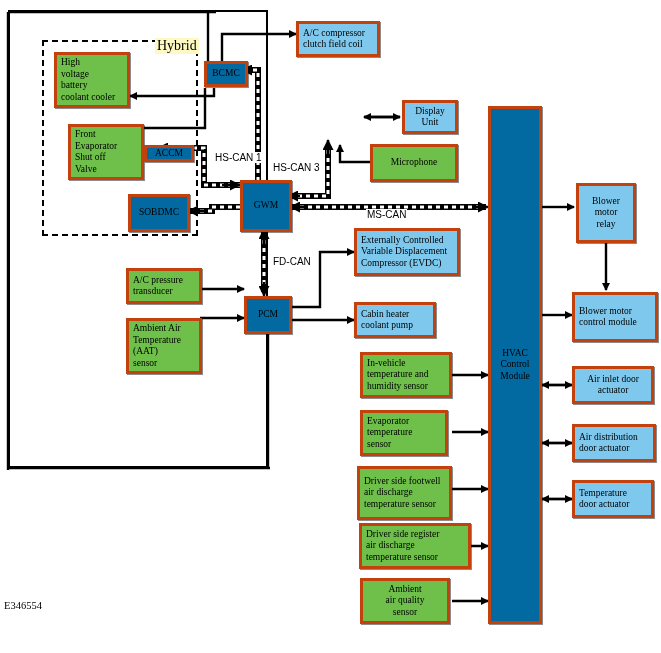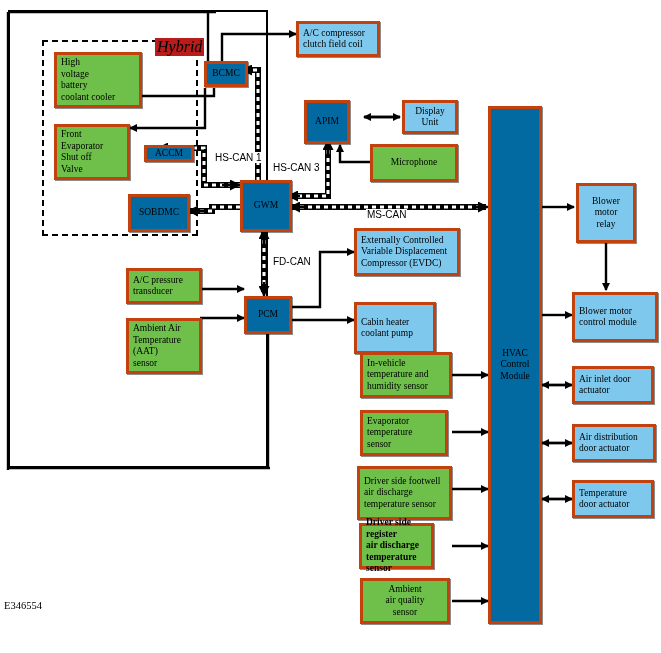--- a/index.html
+++ b/index.html
@@ -50,26 +50,25 @@
   }
   .frame-dashed {
     position: absolute;
     box-sizing: border-box;
     border: 2px dashed #000000;
     background: transparent;
     z-index: 1;
   }
   .frame-label {
     position: absolute;
-    font-size: 16px;
+    font-size: 14px;
     color: #000000;
-    background: #b91c1c;
+    background: #fef9c3;
     padding: 0 2px;
     z-index: 2;
-    font-style: italic;
   }
 
   
   .bus-label {
     position: absolute;
     font-family: "Liberation Sans", "DejaVu Sans", sans-serif;
     font-size: 10px;
     color: #000000;
     background: #ffffff;
     padding: 0 1px;
@@ -212,39 +211,38 @@
 
     <path class="solid" d="M542,499 L572,499" marker-end="url(#ah)"></path>
     <path class="solid" d="M572,499 L542,499" marker-end="url(#ah)"></path>
   </svg>
 
   <div class="bus-label" style="left:214px; top:152px;">HS-CAN 1</div>
   <div class="bus-label" style="left:272px; top:162px;">HS-CAN 3</div>
   <div class="bus-label" style="left:366px; top:209px;">MS-CAN</div>
   <div class="bus-label" style="left:272px; top:256px;">FD-CAN</div>
 
-  <div class="node green left" style="left:54px; top:52px; width:88px; height:56px;">High
+  <div class="node green left" style="left:54px; top:52px; width:76px; height:56px;">High
 voltage
 battery
 coolant cooler</div>
 
-  <div class="node green left" style="left:54px; top:124px; width:76px; height:56px;">Front
+  <div class="node green left" style="left:68px; top:124px; width:76px; height:56px;">Front
 Evaporator
 Shut off
 Valve</div>
 
   <div class="node yellow center" style="left:144px; top:145px; width:50px; height:17px;">ACCM</div>
 
   <div class="node yellow center" style="left:128px; top:194px; width:62px; height:38px;">SOBDMC</div>
 
   <div class="node yellow center" style="left:204px; top:61px; width:44px; height:26px;">BCMC</div>
 
   <div class="node yellow center" style="left:240px; top:180px; width:52px; height:52px;">GWM</div>
 
-  <div class="node yellow center" style="left:304px; top:100px; width:46px; height:44px;">APIM</div>
 
   <div class="node yellow center" style="left:244px; top:296px; width:48px; height:38px;">PCM</div>
 
   <div class="node blue left" style="left:296px; top:21px; width:84px; height:36px;">A/C compressor
 clutch field coil</div>
 
   <div class="node green center" style="left:370px; top:144px; width:88px; height:38px;">Microphone</div>
 
   <div class="node blue center" style="left:402px; top:100px; width:56px; height:34px;">Display
 Unit</div>
@@ -254,55 +252,55 @@
 
   <div class="node green left" style="left:126px; top:318px; width:76px; height:56px;">Ambient Air
 Temperature
 (AAT)
 sensor</div>
 
   <div class="node blue left" style="left:354px; top:228px; width:106px; height:48px;">Externally Controlled
 Variable Displacement
 Compressor (EVDC)</div>
 
-  <div class="node blue left" style="left:354px; top:302px; width:82px; height:52px;">Cabin heater
+  <div class="node blue left" style="left:354px; top:302px; width:82px; height:36px;">Cabin heater
 coolant pump</div>
 
   <div class="node green left" style="left:360px; top:352px; width:92px; height:46px;">In-vehicle
 temperature and
 humidity sensor</div>
 
   <div class="node green left" style="left:360px; top:410px; width:88px; height:46px;">Evaporator
 temperature
 sensor</div>
 
   <div class="node green left" style="left:357px; top:466px; width:95px; height:54px;">Driver side footwell
 air discharge
 temperature sensor</div>
 
-  <div class="node green left" style="left:359px; top:523px; width:75px; height:46px;font-weight:bold;">Driver side register
+  <div class="node green left" style="left:359px; top:523px; width:112px; height:46px;">Driver side register
 air discharge
 temperature sensor</div>
 
   <div class="node green center" style="left:360px; top:578px; width:90px; height:46px;">Ambient
 air quality
 sensor</div>
 
   <div class="node yellow center" style="left:488px; top:106px; width:54px; height:518px;">HVAC
 Control
 Module</div>
 
   <div class="node blue center" style="left:576px; top:183px; width:60px; height:60px;">Blower
 motor
 relay</div>
 
   <div class="node blue left" style="left:572px; top:292px; width:86px; height:50px;">Blower motor
 control module</div>
 
-  <div class="node blue left" style="left:572px; top:366px; width:82px; height:38px;">Air inlet door
+  <div class="node blue left" style="left:572px; top:366px; width:82px; height:38px;text-align:center;">Air inlet door
 actuator</div>
 
   <div class="node blue left" style="left:572px; top:424px; width:84px; height:38px;">Air distribution
 door actuator</div>
 
   <div class="node blue left" style="left:572px; top:480px; width:82px; height:38px;">Temperature
 door actuator</div>
 
   <div class="figure-id">E346554</div>
 

